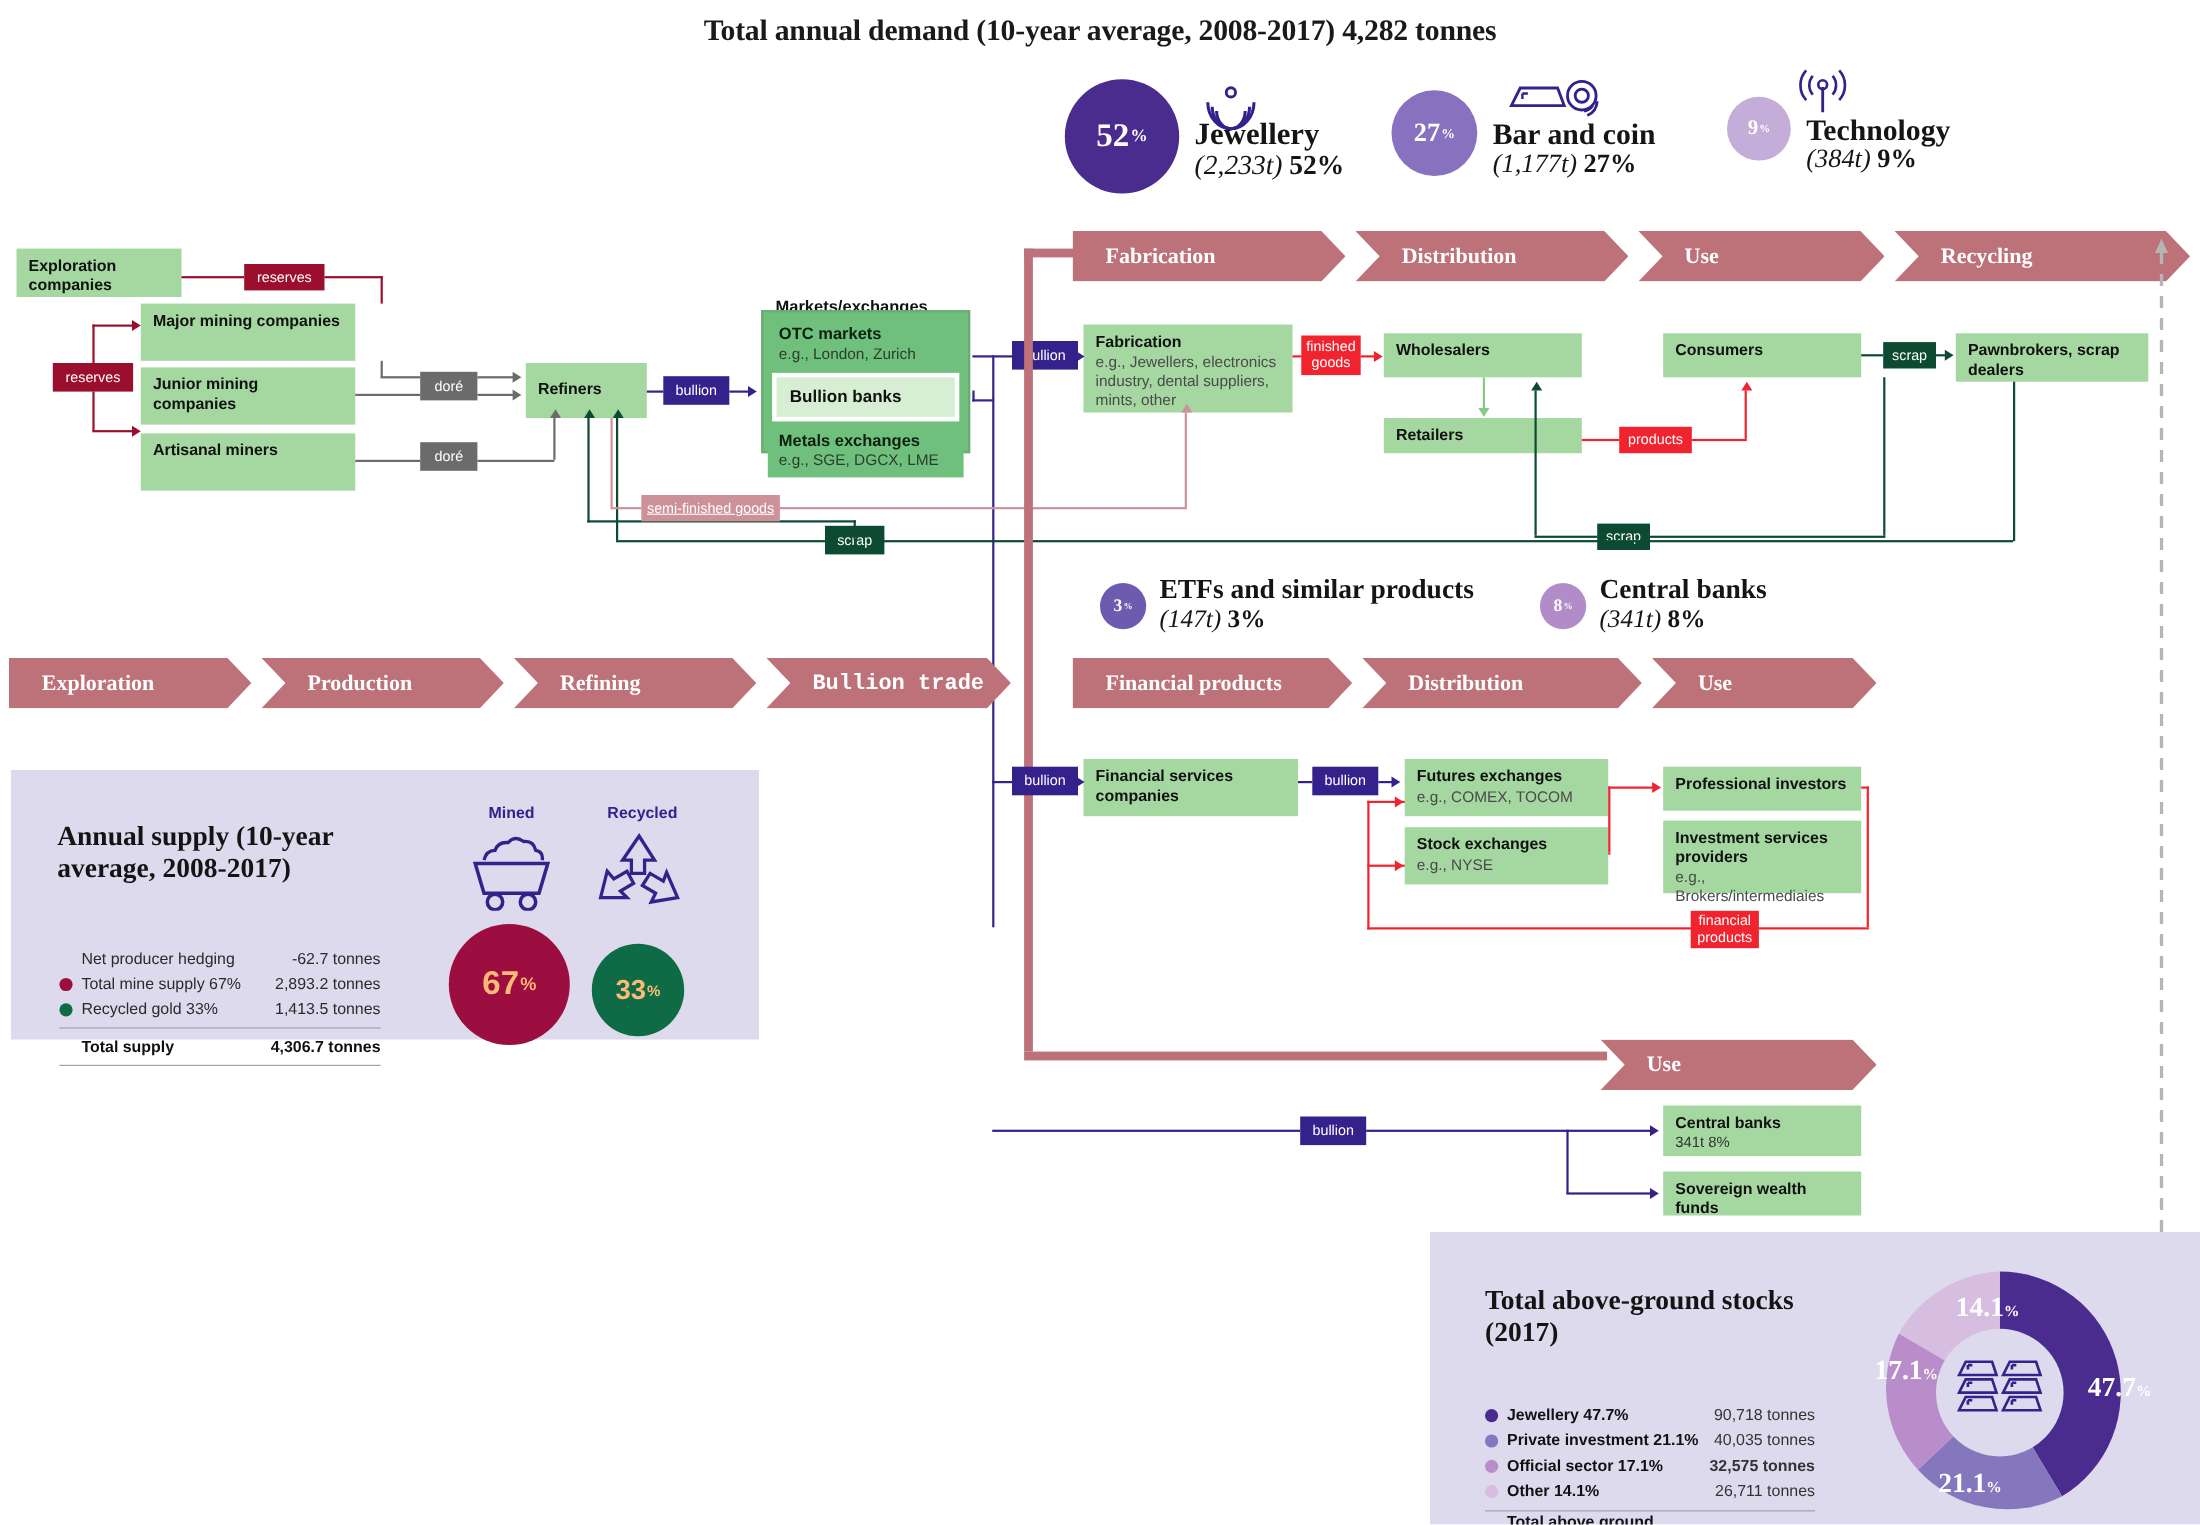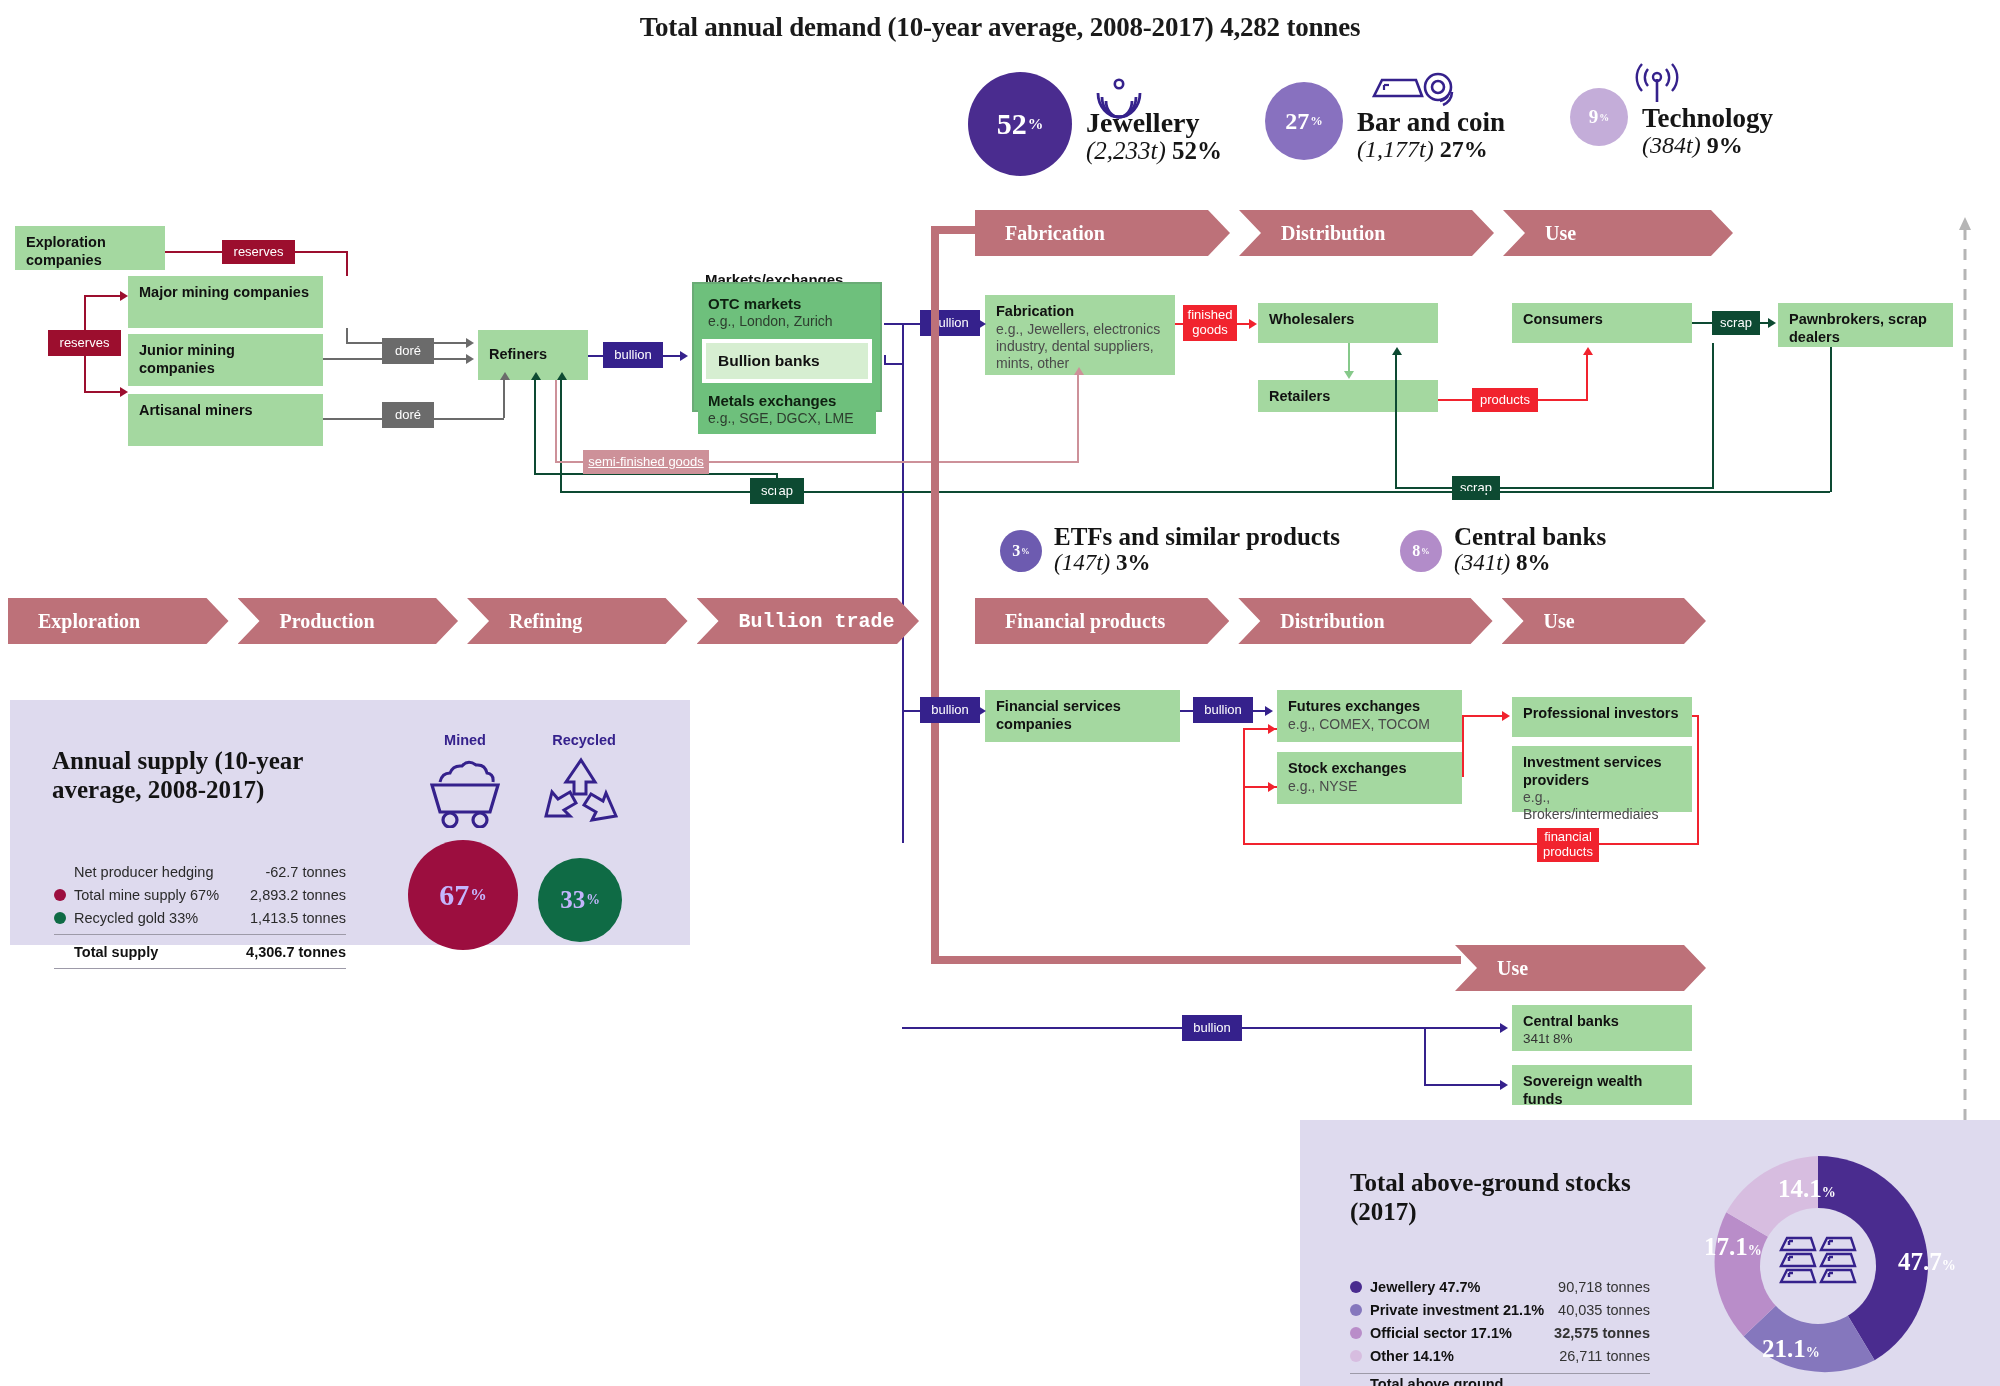--- a/index.html
+++ b/index.html
@@ -100,22 +100,22 @@
   }
   .lg-row { display:flex; align-items:center; font-size:14.5px; color:#2a2a2a; height:23px;}
   .lg-row .dot { width:12px; height:12px; border-radius:50%; margin-right:8px; flex:none;}
   .lg-row .lbl { flex:1; }
   .lg-row .val { text-align:right; }
   .lg-row.bold { font-weight:bold; color:#111; }
   .rule { height:1px; background:#9d9aa8; }
   .mini-cap {
     font-size:14.5px; font-weight:bold; color:#35218c; text-align:center;
   }
-  .circ { border-radius:50%; color:#c4b5fd; display:flex; align-items:center;
-          justify-content:center; font-family:Liberation Serif, serif;
+  .circ { border-radius:50%; color:#fdba74; display:flex; align-items:center;
+          justify-content:center; font-family:Liberation Sans, sans-serif;
           font-weight:bold; }
   .circ .pct { font-size:0.55em; margin-left:1px; }
   .donut-lbl { position:absolute; color:#fff; font-family:"Liberation Serif", serif;
                font-weight:bold; }
   .donut-lbl .pct { font-size:0.56em; }
 </style>
 </head>
 <body>
 
 <div class="abs" id="main-title">Total annual demand (10-year average, 2008-2017) 4,282 tonnes</div>
@@ -178,20 +178,23 @@
 
 <div class="abs band" style="left:975px; top:210px; width:1025px;">
   <div class="chev first" style="width:255px;">
       <span>Fabrication</span>
     </div>
   <div class="chev notch" style="width:255px;">
       <span>Distribution</span>
     </div>
   <div class="chev notch" style="width:230px;">
       <span>Use</span>
+    </div>
+  <div class="chev notch" style="width:276px;">
+      <span>Recycling</span>
     </div>
 </div>
 
 <div class="abs gbox" style="left:15px; top:226px; width:150px; height:44px;">Exploration companies</div>
 <div class="abs gbox" style="left:128px; top:276px; width:195px; height:52px;">Major mining companies</div>
 <div class="abs gbox" style="left:128px; top:334px; width:195px; height:52px;">Junior mining companies</div>
 <div class="abs gbox" style="left:128px; top:394px; width:195px; height:52px;">Artisanal miners</div>
 <div class="abs gbox" style="left:478px; top:330px; width:110px; height:50px; display:flex; align-items:center;">Refiners</div>
 
 <div class="abs chip dred" style="left:222px; top:240px; width:73px; height:24px;">reserves</div>

